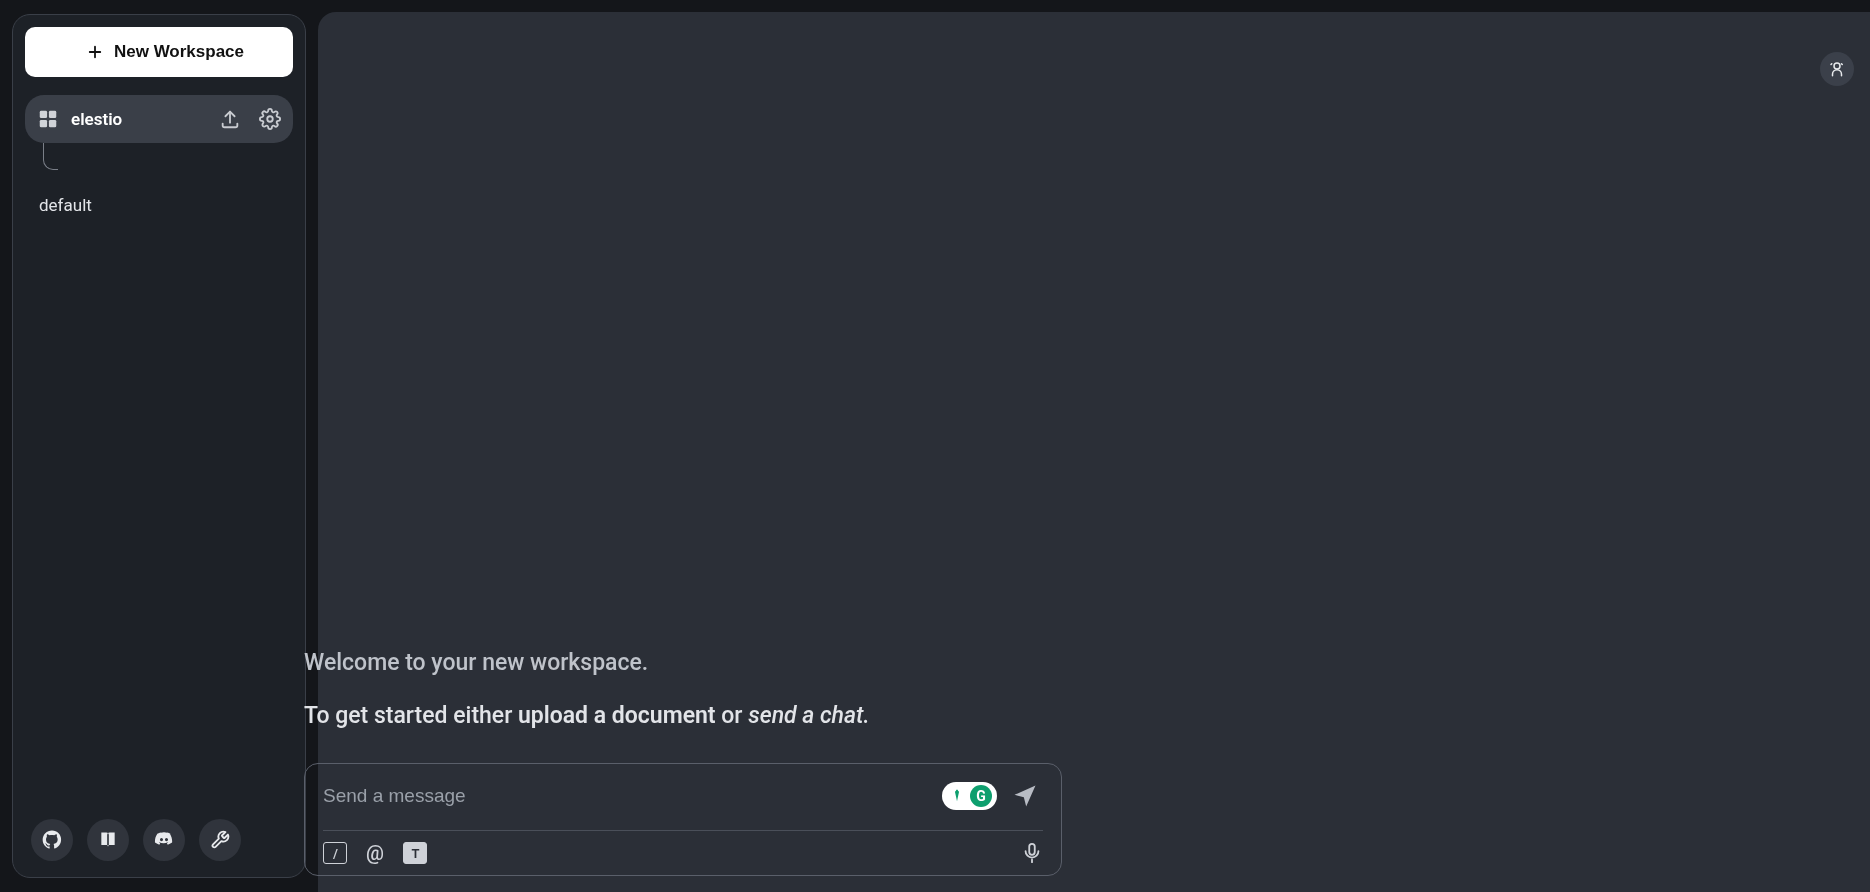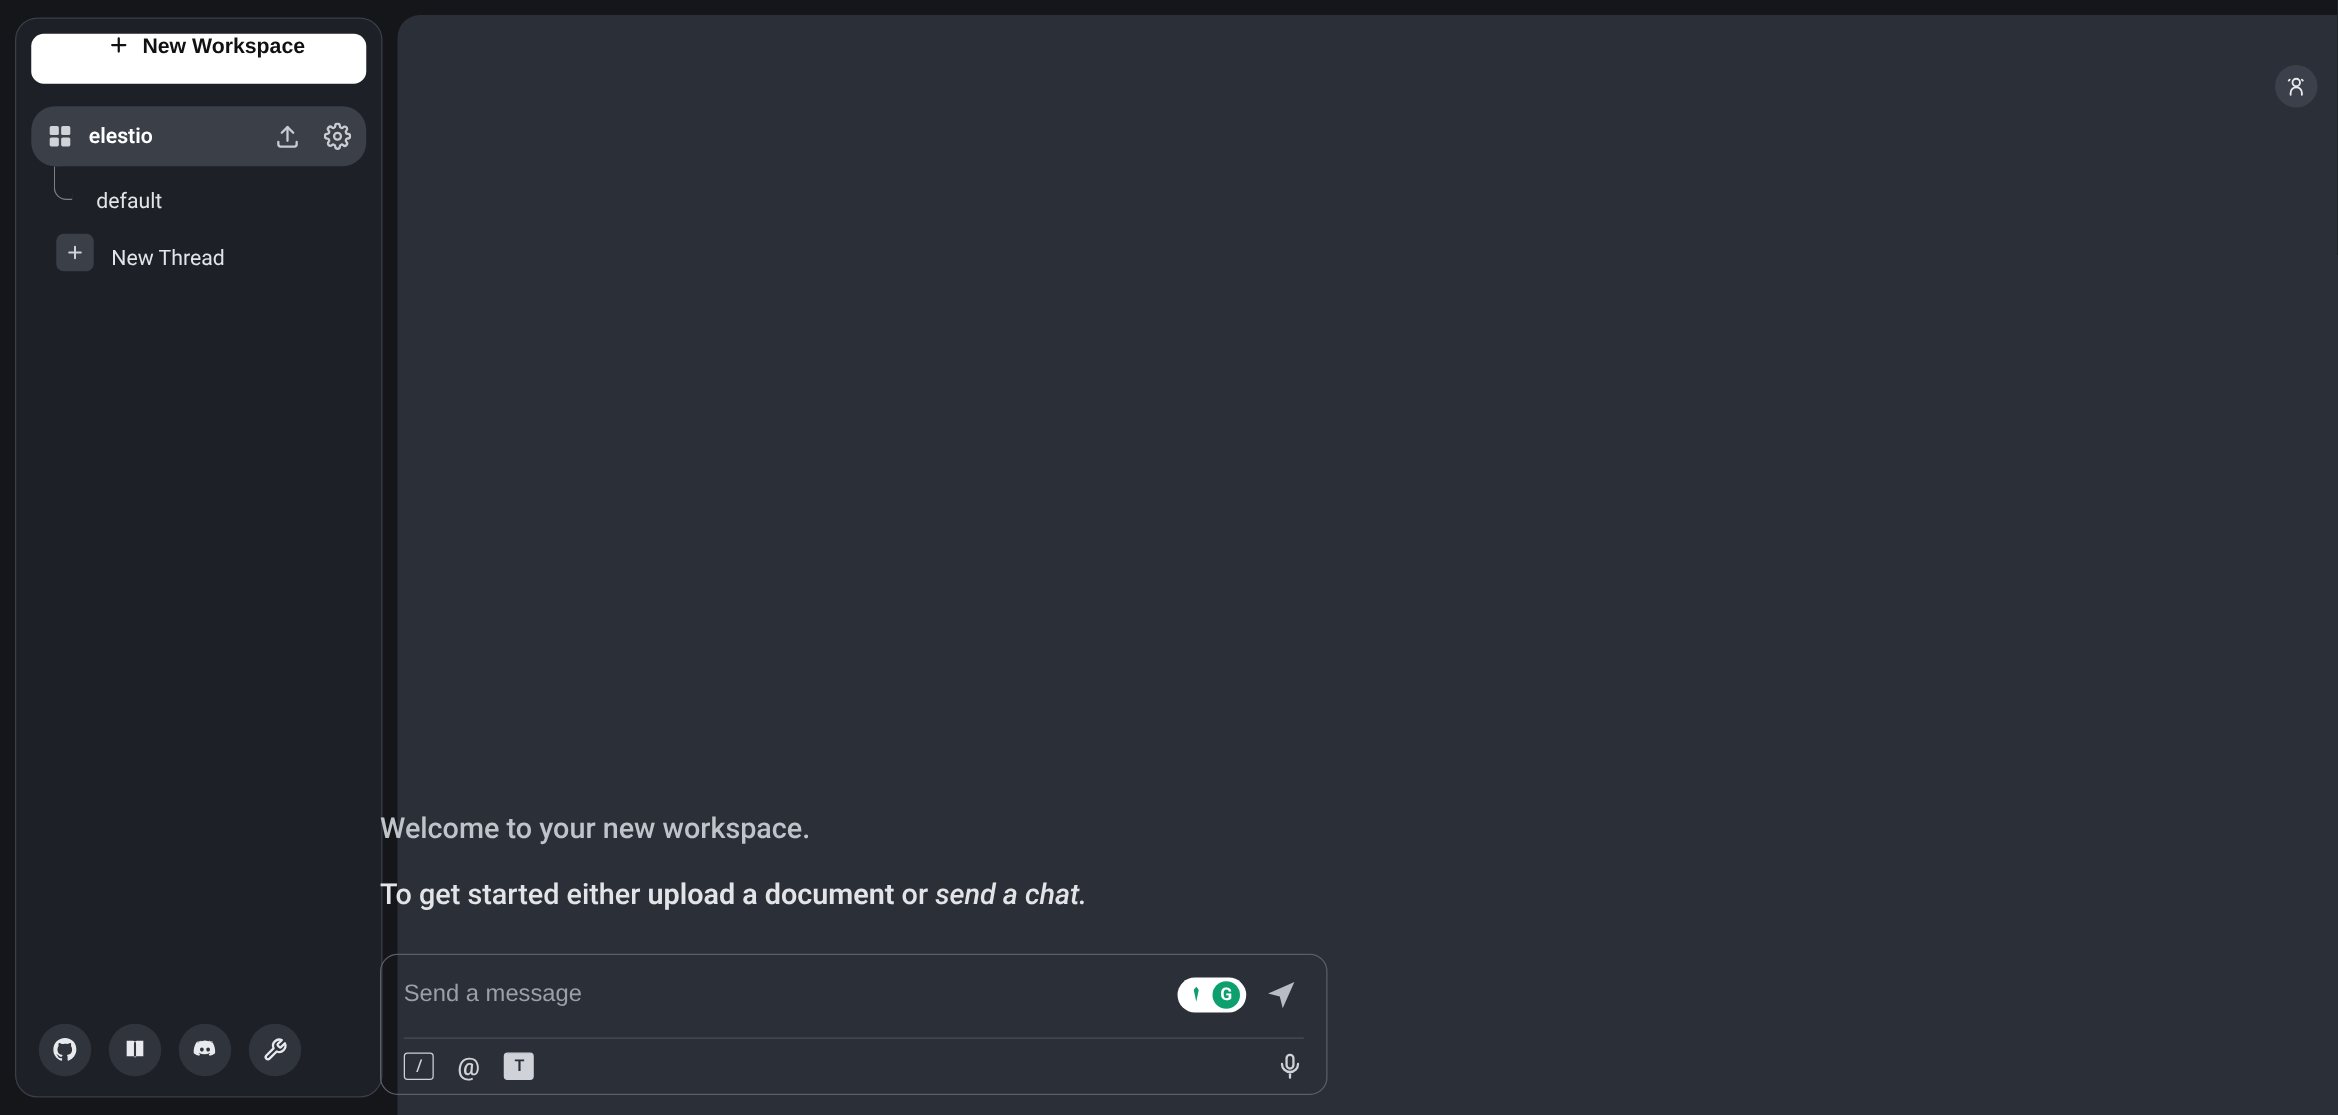--- a/index.html
+++ b/index.html
@@ -40,23 +40,24 @@
     display: flex;
     flex-direction: column;
     padding: 12px;
   }
 
   .new-ws-btn {
     background: #fff;
     color: #111;
     border: none;
     border-radius: 10px;
-    height: 40px;
+    height: 50px;
     width: 100%;
     display: flex;
+    align-items: center;
     justify-content: center;
     gap: 10px;
     font-size: 17px;
     font-weight: 600;
     cursor: pointer;
     padding-left: 12px;
   }
 
   .workspace-item {
     margin-top: 18px;
@@ -69,26 +70,27 @@
     gap: 12px;
     cursor: pointer;
   }
   .workspace-item .ws-icon { width: 22px; height: 22px; color: #d0d3d8; }
   .workspace-item .ws-name { font-size: 17px; font-weight: 600; color: #fff; flex: 1; }
   .workspace-item .ws-action { width: 22px; height: 22px; color: #c9ccd1; cursor: pointer; margin-left: 6px; }
 
   .thread-tree { margin-top: 6px; padding-left: 8px; }
   .thread-row {
     display: flex;
-    align-items: flex-end;
+    align-items: flex-start;
     gap: 14px;
     padding: 8px 6px;
     color: #e2e4e8;
     font-size: 17px;
     cursor: pointer;
+    flex-direction: column;
   }
   .thread-branch {
     width: 24px; height: 24px; display: inline-block; position: relative;
   }
   .thread-branch::before {
     content: ""; position: absolute; left: 4px; top: -14px; width: 14px; height: 26px;
     border-left: 1.5px solid #7a7f88; border-bottom: 1.5px solid #7a7f88;
     border-bottom-left-radius: 10px;
   }
   .plus-square {
@@ -223,28 +225,20 @@
               <circle cx="12" cy="12" r="3"></circle>
               <path d="M19.4 15a1.7 1.7 0 0 0 .34 1.87l.06.06a2 2 0 1 1-2.83 2.83l-.06-.06a1.7 1.7 0 0 0-1.87-.34 1.7 1.7 0 0 0-1 1.56V21a2 2 0 1 1-4 0v-.09a1.7 1.7 0 0 0-1-1.56 1.7 1.7 0 0 0-1.87.34l-.06.06a2 2 0 1 1-2.83-2.83l.06-.06a1.7 1.7 0 0 0 .34-1.87 1.7 1.7 0 0 0-1.56-1H3a2 2 0 1 1 0-4h.09a1.7 1.7 0 0 0 1.56-1 1.7 1.7 0 0 0-.34-1.87l-.06-.06a2 2 0 1 1 2.83-2.83l.06.06c.5.5 1.25.63 1.87.34.61-.25 1-.85 1-1.51V3a2 2 0 1 1 4 0v.09c0 .66.39 1.26 1 1.51.62.29 1.37.16 1.87-.34l.06-.06a2 2 0 1 1 2.83 2.83l-.06.06a1.7 1.7 0 0 0-.34 1.87c.25.61.85 1 1.51 1H21a2 2 0 1 1 0 4h-.09c-.66 0-1.26.39-1.51 1z"></path>
             </svg>
         </span>
       </div>
 
       <div class="thread-tree">
         <div class="thread-row">
           <span class="thread-branch"></span>
           <span>default</span>
-        </div>
-        <div class="thread-row">
-          <span class="plus-square">
-            <svg width="16" height="16" viewBox="0 0 24 24" fill="none" stroke="#cfd2d8" stroke-width="2.4" stroke-linecap="round">
-                <path d="M12 5v14M5 12h14"></path>
-              </svg>
-          </span>
-          <span>New Thread</span>
         </div>
       </div>
 
       <div class="sidebar-spacer"></div>
 
       <div class="bottom-actions">
         <div class="circle-btn">
           <svg width="20" height="20" viewBox="0 0 24 24" fill="currentColor">
               <path d="M12 .5C5.7.5.8 5.4.8 11.7c0 4.9 3.2 9.1 7.6 10.6.6.1.8-.2.8-.5v-2c-3.1.7-3.8-1.3-3.8-1.3-.5-1.3-1.2-1.6-1.2-1.6-1-.7.1-.7.1-.7 1.1.1 1.7 1.1 1.7 1.1 1 1.7 2.6 1.2 3.2.9.1-.7.4-1.2.7-1.5-2.5-.3-5.1-1.2-5.1-5.5 0-1.2.4-2.2 1.1-3 0-.3-.4-1.4.1-3 0 0 .9-.3 3 1.1.9-.2 1.8-.4 2.8-.4s1.9.1 2.8.4c2.1-1.4 3-1.1 3-1.1.6 1.6.2 2.7.1 3 .7.8 1.1 1.8 1.1 3 0 4.3-2.6 5.2-5.1 5.5.4.3.8 1 .8 2v3c0 .3.2.6.8.5 4.4-1.5 7.6-5.6 7.6-10.6C23.2 5.4 18.3.5 12 .5z"></path>
             </svg>

